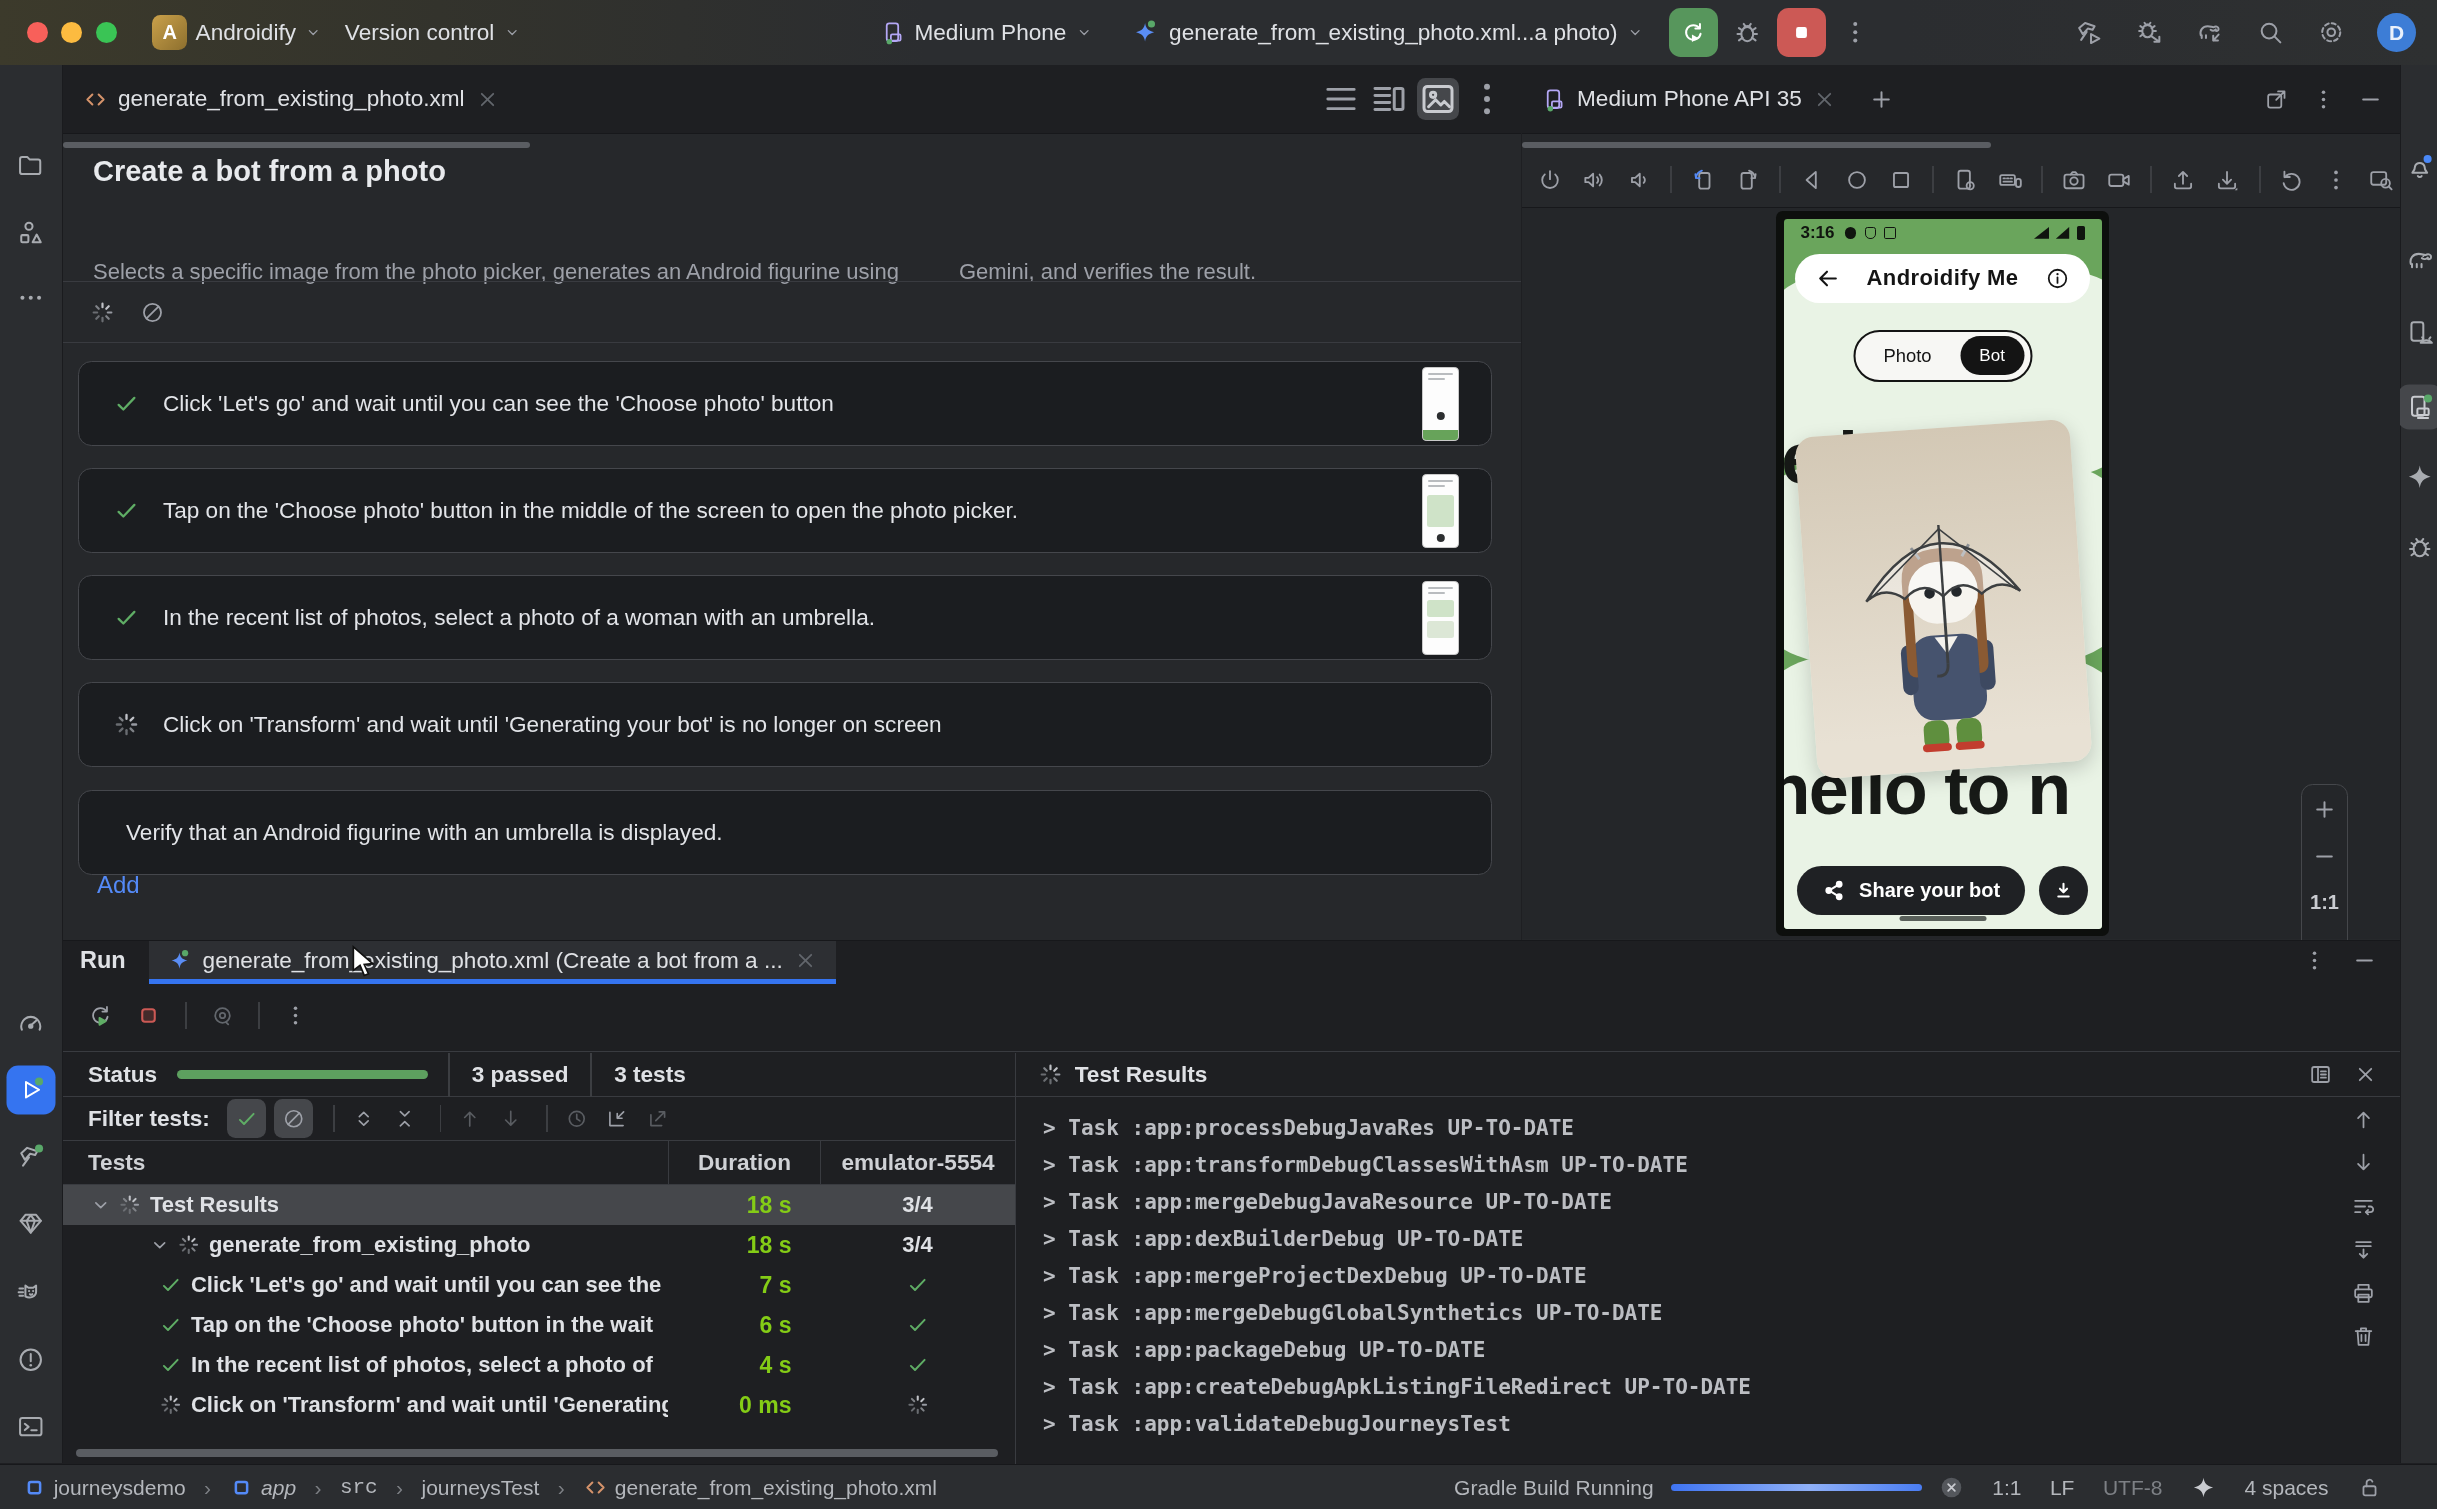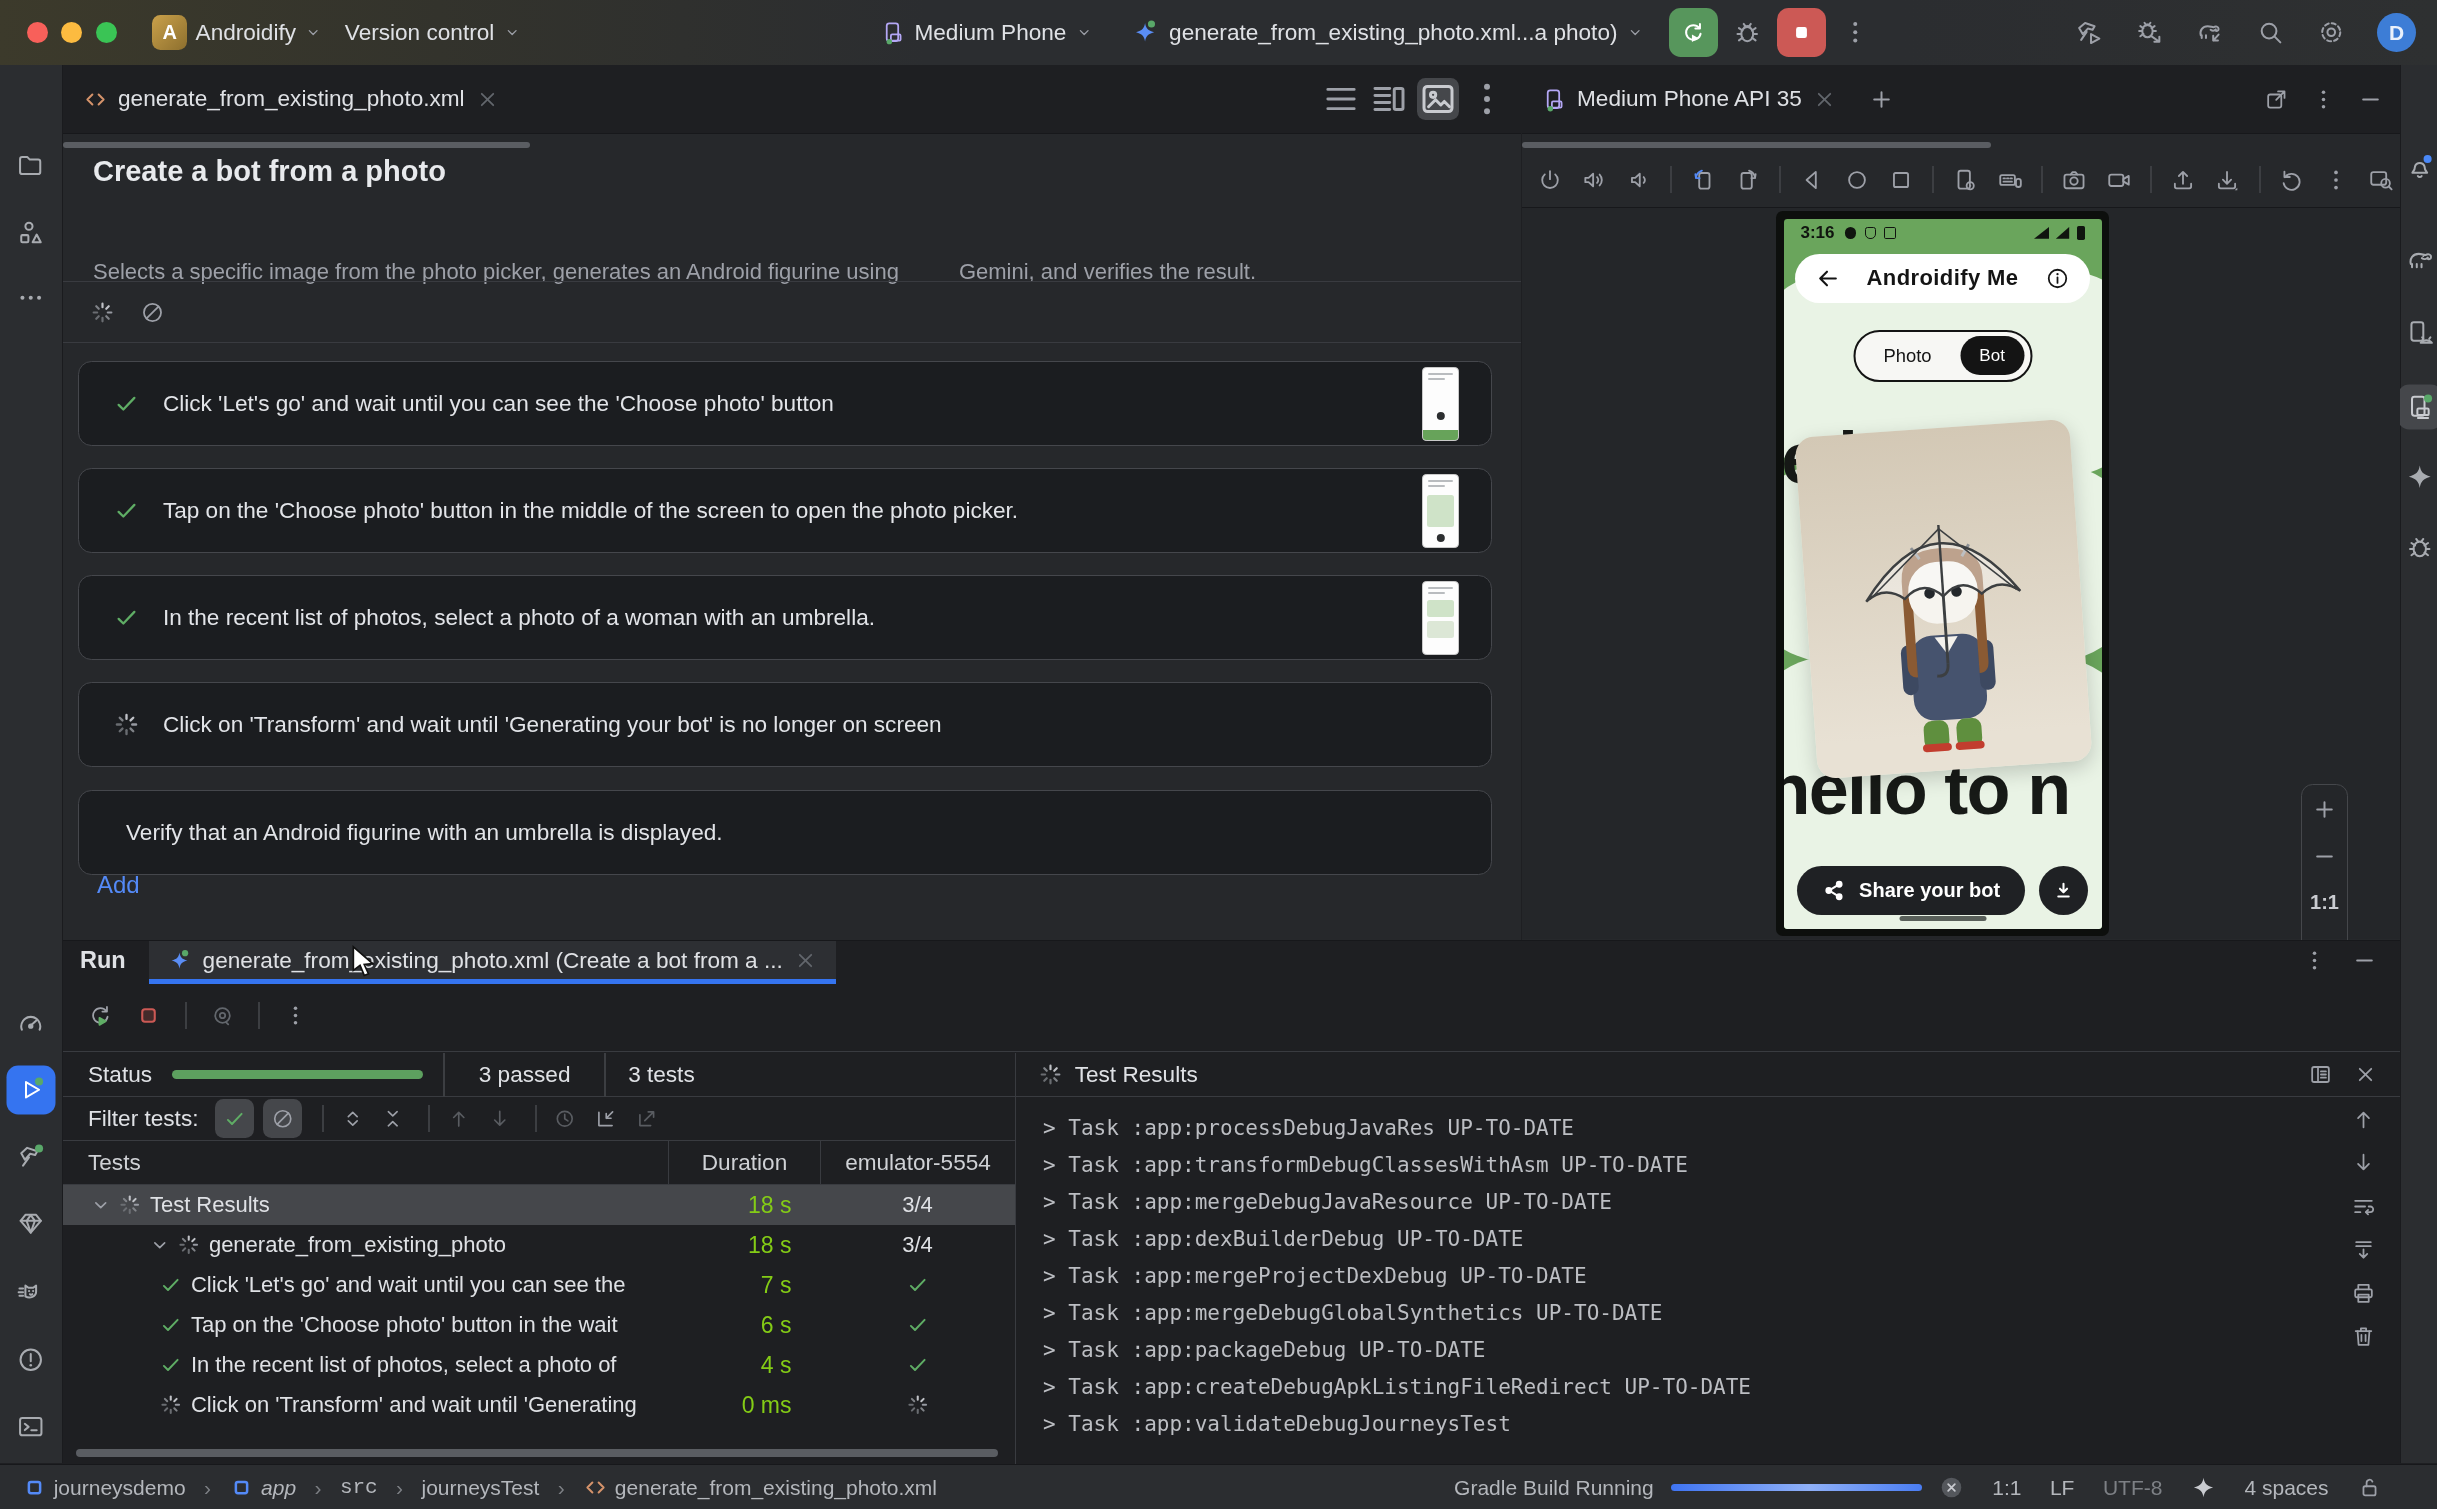--- a/index.html
+++ b/index.html
@@ -102,21 +102,21 @@
   #em-zoom .zlbl{font-size:20px;font-weight:bold;color:#c9cbd0;}
 
   
   #runpanel{left:63px;top:940px;width:2337px;height:524px;background:#1e1f22;border-top:1.7px solid #17181b;}
   #run-hdr{height:39px;display:flex;align-items:center;}
   #run-lbl{font-size:23.5px;font-weight:bold;margin:0 23.5px 0 17px;}
   #run-tab{position:relative;height:39px;display:flex;align-items:center;gap:10px;background:#2d2f33;
     padding:0 18.4px;font-size:22.6px;color:#dfe1e5;}
   #run-tab .under{position:absolute;left:0;right:0;bottom:-4.2px;height:5px;background:#3574f0;}
   #run-toolbar{height:72px;display:flex;align-items:center;padding-left:13.4px;border-bottom:1.7px solid #393b40;}
-  #run-body{position:absolute;left:0;top:112px;bottom:0;width:2337px;display:flex;}
+  #run-body{position:absolute;left:0;top:112px;bottom:0;width:2337px;display:flex;font-weight:bold;}
   #tests-pane{width:953px;border-right:1.7px solid #393b40;position:relative;flex:none;}
   .tp-row{display:flex;align-items:center;border-bottom:1.7px solid #393b40;height:44px;font-size:22.6px;}
   #status-bar-fill{width:251px;height:9.2px;border-radius:5px;background:#5da05f;margin:0 20px;}
   .fbtn{width:39px;height:39px;border-radius:8.4px;background:#45474b;display:flex;align-items:center;justify-content:center;margin-right:8.4px;}
   .fbtn svg,.fic svg{width:23.5px;height:23.5px;}
   .fic{width:34px;display:flex;justify-content:center;color:#9da0a8;margin-right:6.7px;}
   .fic.off{color:#595c61;}
   #tests-hdr{display:flex;align-items:center;height:44px;font-size:22.6px;color:#cfd1d5;border-bottom:1.7px solid #393b40;}
   .col-name{width:605px;padding-left:25px;}
   .col-dur{width:152px;text-align:center;border-left:1.7px solid #393b40;height:100%;display:flex;align-items:center;justify-content:center;}
@@ -877,21 +877,21 @@
           <circle cx="12" cy="19" r="1.7" fill="currentColor" stroke="none"></circle>
         </svg>
       </span>
   </div>
   <div id="run-body">
     <div id="tests-pane">
       <div class="tp-row">
         <span style="margin-left:25px;">Status</span>
         <span id="status-bar-fill"></span>
         <span class="vsep" style="height:44px;margin:0;"></span>
-        <span style="margin:0 34px;">3 passed</span>
+        <span style="margin:0 22px;">3 passed</span>
         <span class="vsep" style="height:44px;margin:0;"></span>
         <span style="margin:0 22px;">3 tests</span>
       </div>
       <div class="tp-row">
         <span style="margin:0 17px 0 25px;">Filter tests:</span>
         <span class="fbtn">
             <span class="check">
               <svg viewBox="0 0 24 24" fill="none" stroke="currentColor" stroke-width="2" stroke-linecap="round" stroke-linejoin="round">
                 <path d="M5 13.2l4.2 4.2L19 7"></path>
               </svg>

